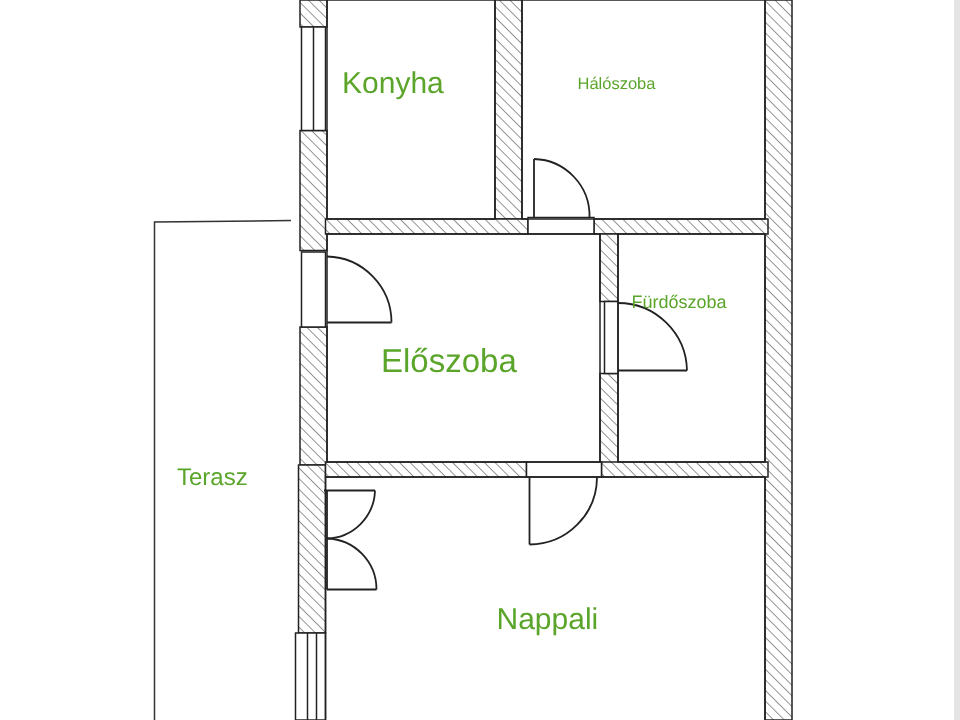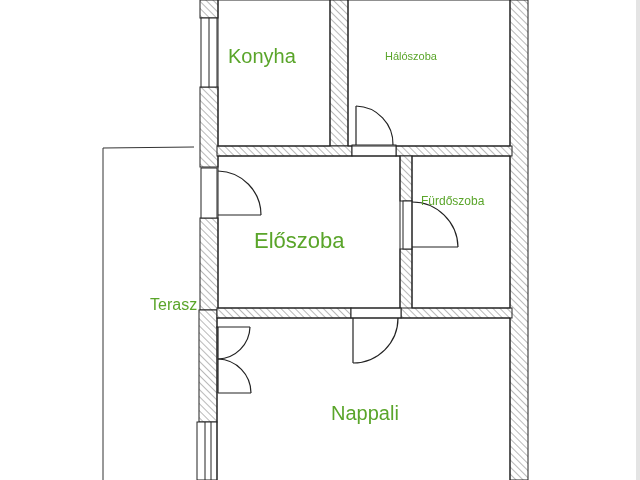--- a/index.html
+++ b/index.html
@@ -107,14 +107,14 @@
     <path d="M218,359 A34,34 0 0 1 251,393"></path>
     <line x1="218" y1="393" x2="251" y2="393"></line>
     <line x1="218" y1="327" x2="218" y2="393"></line>
   </g>
 </svg>
 
 <div class="room-label" style="left:228px;top:46px;font-size:20px;">Konyha</div>
 <div class="room-label" style="left:385px;top:51px;font-size:11px;">Hálószoba</div>
 <div class="room-label" style="left:421px;top:175px;font-size:12px;margin-top:20px;">Fürdőszoba</div>
 <div class="room-label" style="left:254px;top:230px;font-size:22px;">Előszoba</div>
-<div class="room-label" style="left:118px;top:297px;font-size:16px;margin-left:32px;">Terasz</div>
+<div class="room-label" style="left:118px;top:311px;font-size:16px;">Terasz</div>
 <div class="room-label" style="left:331px;top:403px;font-size:20px;text-align:right;">Nappali</div>
 
 </body></html>

